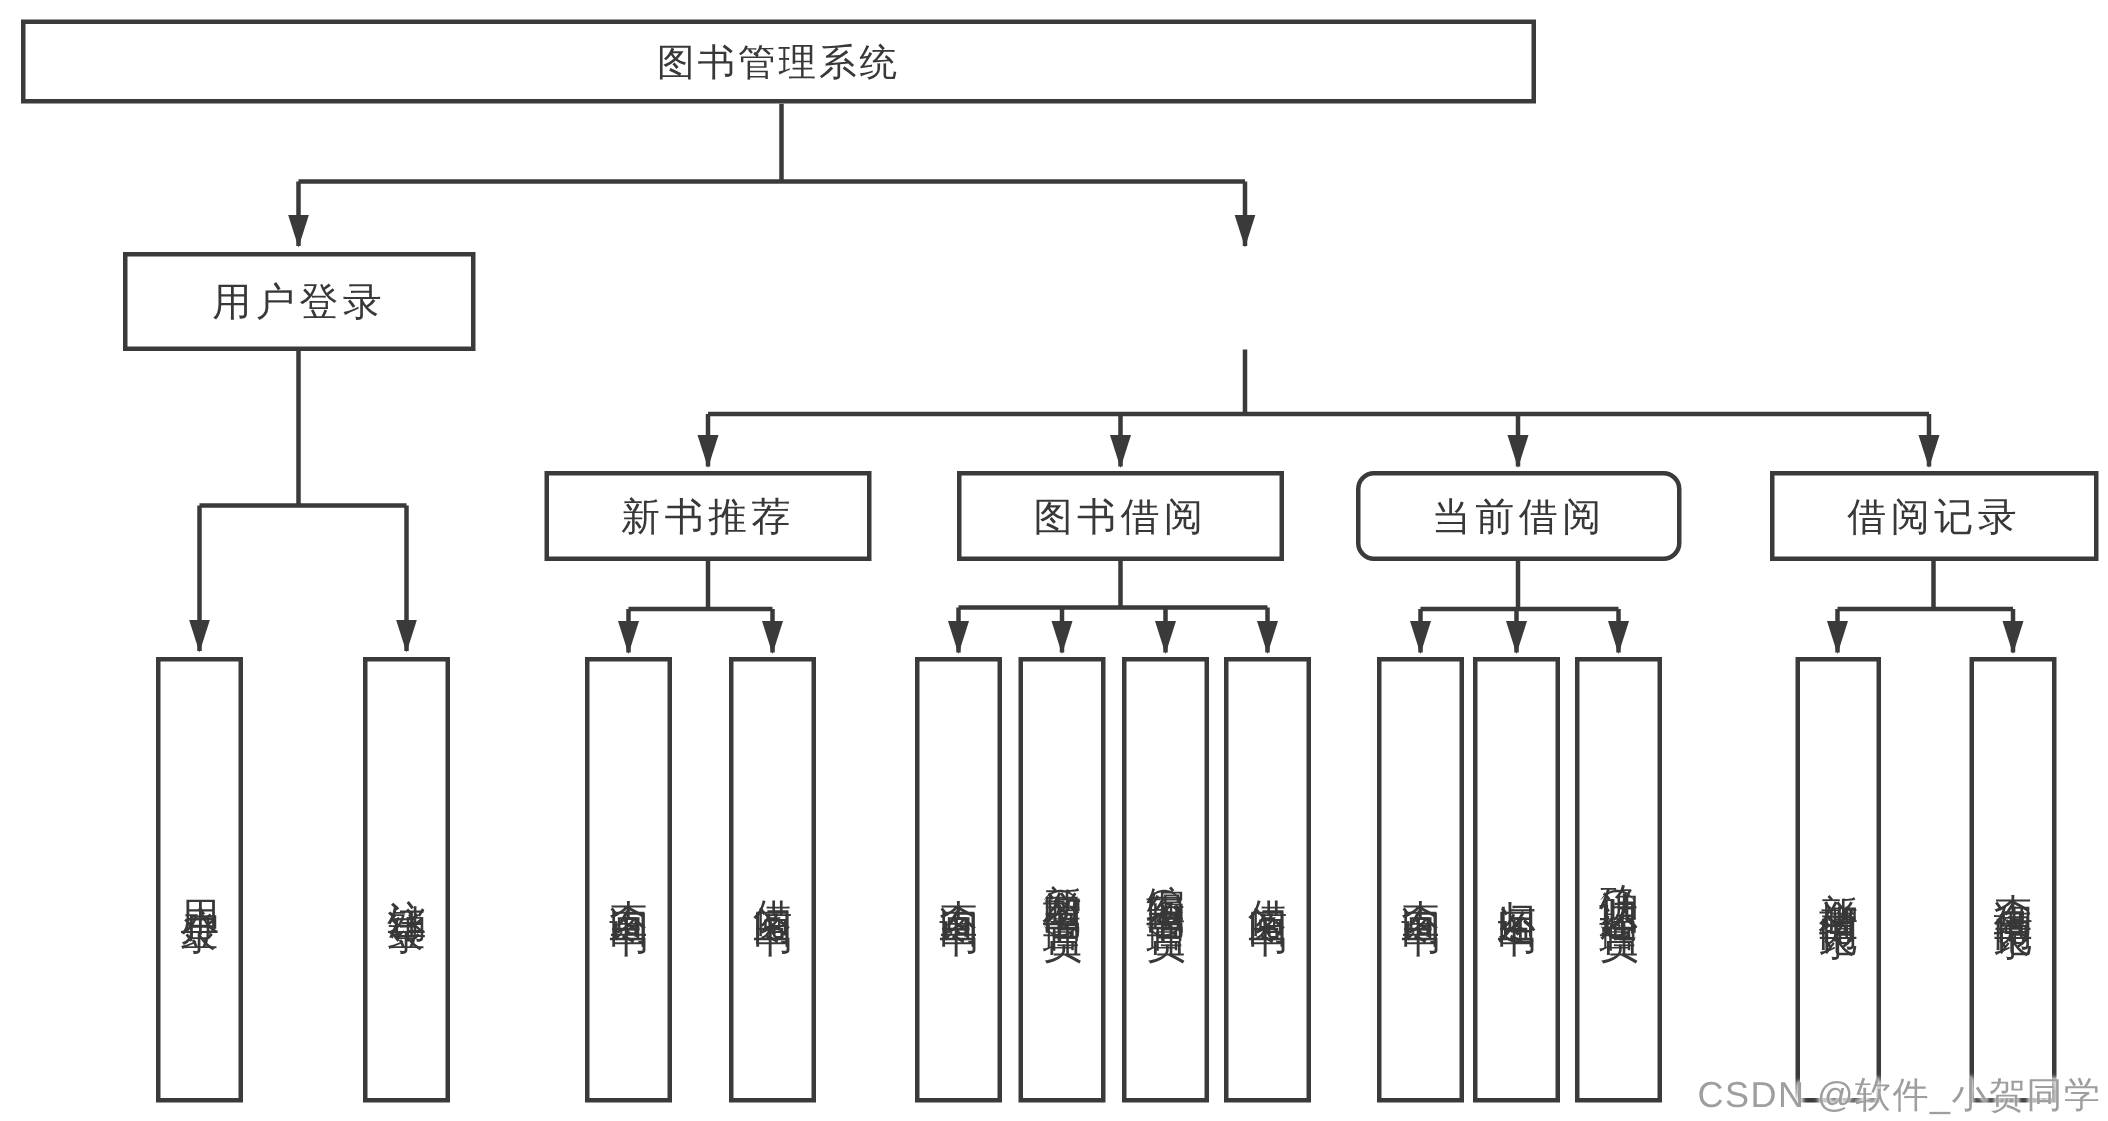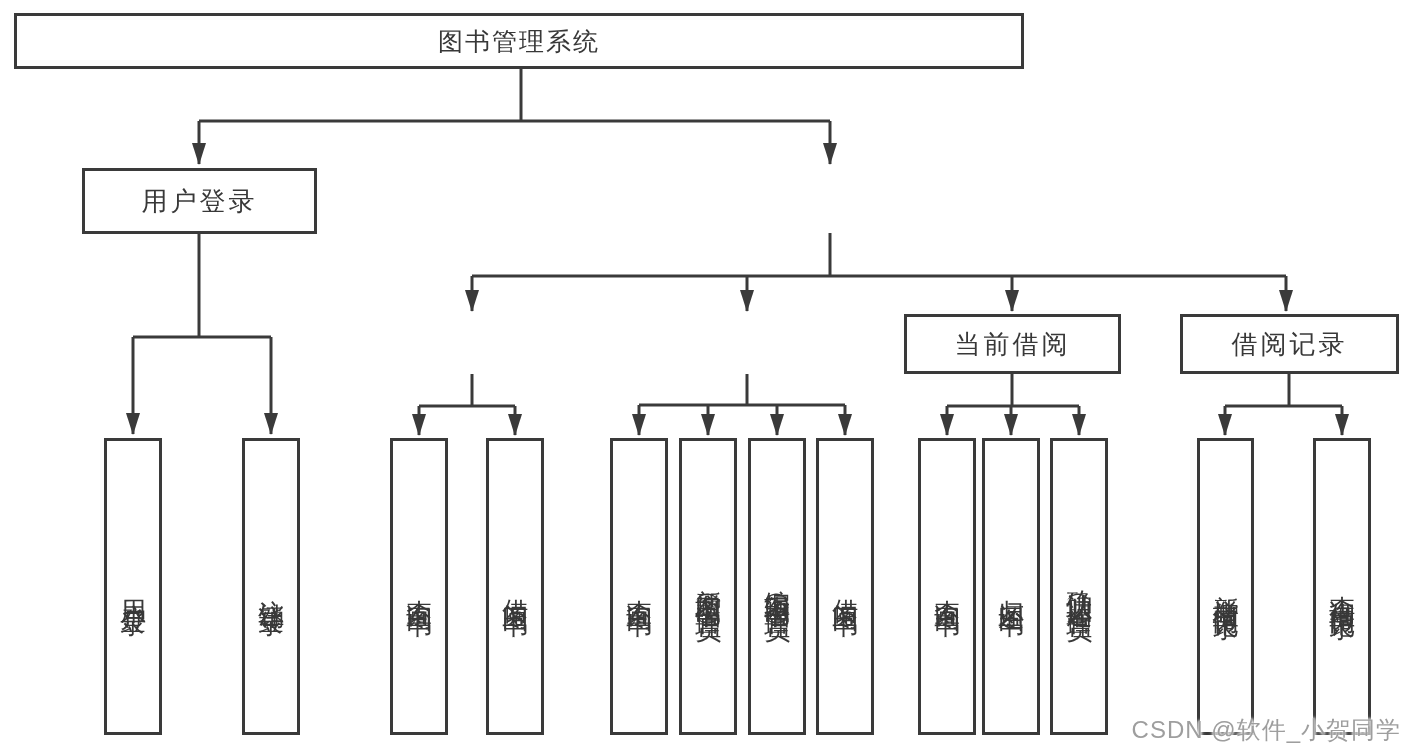--- a/index.html
+++ b/index.html
@@ -81,21 +81,23 @@
       <path d="M1225,406 H1342"></path>
       <path d="M1225,406 V435" marker-end="url(#arrowhead)"></path>
       <path d="M1342,406 V435" marker-end="url(#arrowhead)"></path>
     </g>
   </svg>
 
   <div class="box hbox root" style="left:14px;top:13px;width:1010px;height:56px;">图书管理系统</div>
 
   <div class="box hbox" style="left:82px;top:168px;width:235px;height:66px;">用户登录</div>
 
-  <div class="box hbox" style="left:904px;top:314px;width:217px;height:60px;">当前借阅</div>
+  <div class="box hbox" style="left:363px;top:314px;width:218px;height:60px;">新书推荐</div>
+  <div class="box hbox" style="left:638px;top:314px;width:218px;height:60px;">图书借阅</div>
+  <div class="box hbox" style="left:904px;top:314px;width:217px;height:60px;border-radius:12px;">当前借阅</div>
   <div class="box hbox" style="left:1180px;top:314px;width:219px;height:60px;">借阅记录</div>
 
   <div class="box vbox" style="left:104px;top:438px;width:58px;height:297px;">用户登录</div>
   <div class="box vbox" style="left:242px;top:438px;width:58px;height:297px;">注销登录</div>
 
   <div class="box vbox" style="left:390px;top:438px;width:58px;height:297px;">查询图书</div>
   <div class="box vbox" style="left:486px;top:438px;width:58px;height:297px;">借阅图书</div>
 
   <div class="box vbox" style="left:610px;top:438px;width:58px;height:297px;">查询图书</div>
   <div class="box vbox" style="left:679px;top:438px;width:58px;height:297px;">新增图书（管理员）</div>

